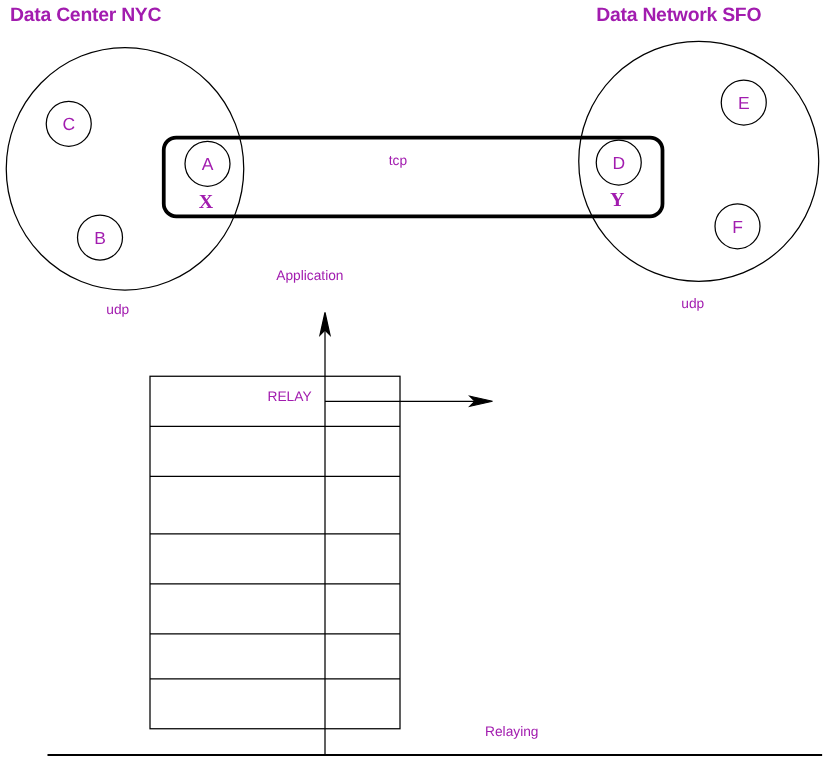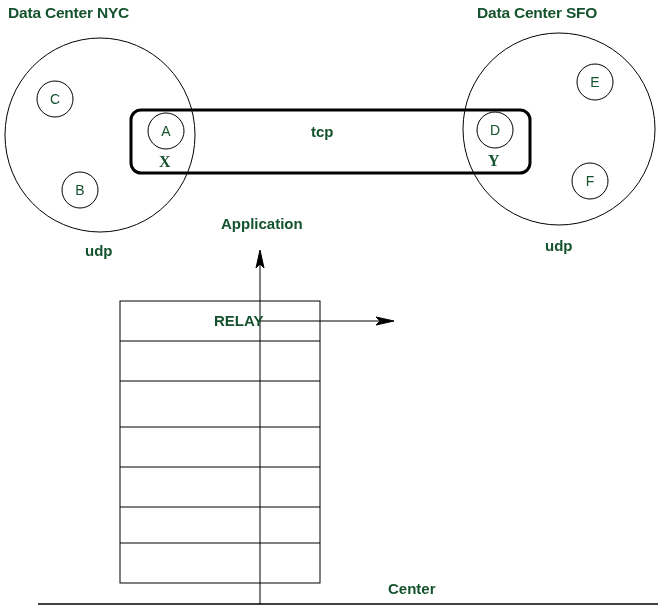--- a/index.html
+++ b/index.html
@@ -25,30 +25,30 @@
     top: 0;
     width: 658px;
     height: 612px;
     display: block;
   }
   .lbl {
     position: absolute;
     white-space: nowrap;
     line-height: 1;
     font-family: "Liberation Sans", sans-serif;
-    color: #14532d;
+    color: #a21caf;
   }
   .title-lbl {
     font-size: 15.5px;
     font-weight: bold;
     letter-spacing: -0.2px;
   }
   .plain-lbl {
-    font-size: 15px;
-    font-weight: bold;
+    font-size: 11px;
+    font-weight: normal;
   }
   .node-lbl {
     font-size: 14px;
     font-weight: normal;
     text-align: center;
   }
   .serif-lbl {
     font-family: "Liberation Serif", serif;
     font-size: 16px;
     font-weight: bold;
@@ -92,21 +92,21 @@
     <line x1="260" y1="583" x2="260" y2="604" stroke="#000000" stroke-width="1"></line>
     <line x1="38" y1="604" x2="658" y2="604" stroke="#000000" stroke-width="1.5"></line>
 
     <line x1="260" y1="321" x2="388" y2="321" stroke="#000000" stroke-width="1"></line>
     <polygon points="394,321 376,317 380,321 376,325" fill="#000000" stroke="#000000" stroke-width="1"></polygon>
 
   </svg>
 
   <div class="lbl title-lbl" style="left:8px; top:5px;">Data Center NYC</div>
 
-  <div class="lbl title-lbl" style="left:477px; top:5px;">Data Center SFO</div>
+  <div class="lbl title-lbl" style="left:477px; top:5px;">Data Network SFO</div>
 
   <div class="lbl node-lbl" style="left:45px; top:92px; width:20px;">C</div>
 
   <div class="lbl node-lbl" style="left:70px; top:183px; width:20px;">B</div>
 
   <div class="lbl node-lbl" style="left:156px; top:124px; width:20px;">A</div>
 
   <div class="lbl node-lbl" style="left:585px; top:75px; width:20px;">E</div>
 
   <div class="lbl node-lbl" style="left:580px; top:174px; width:20px;">F</div>
@@ -118,18 +118,18 @@
   <div class="lbl serif-lbl" style="left:488px; top:153px;">Y</div>
 
   <div class="lbl plain-lbl" style="left:311px; top:124px;">tcp</div>
 
   <div class="lbl plain-lbl" style="left:85px; top:243px;">udp</div>
 
   <div class="lbl plain-lbl" style="left:545px; top:238px;">udp</div>
 
   <div class="lbl plain-lbl" style="left:221px; top:216px;">Application</div>
 
-  <div class="lbl plain-lbl" style="left:388px; top:581px;">Center</div>
+  <div class="lbl plain-lbl" style="left:388px; top:581px;">Relaying</div>
 
   <div class="lbl plain-lbl" style="left:186px; top:313px;margin-left:28px;">RELAY</div>
 
 
 </div>
 
 </body></html>

